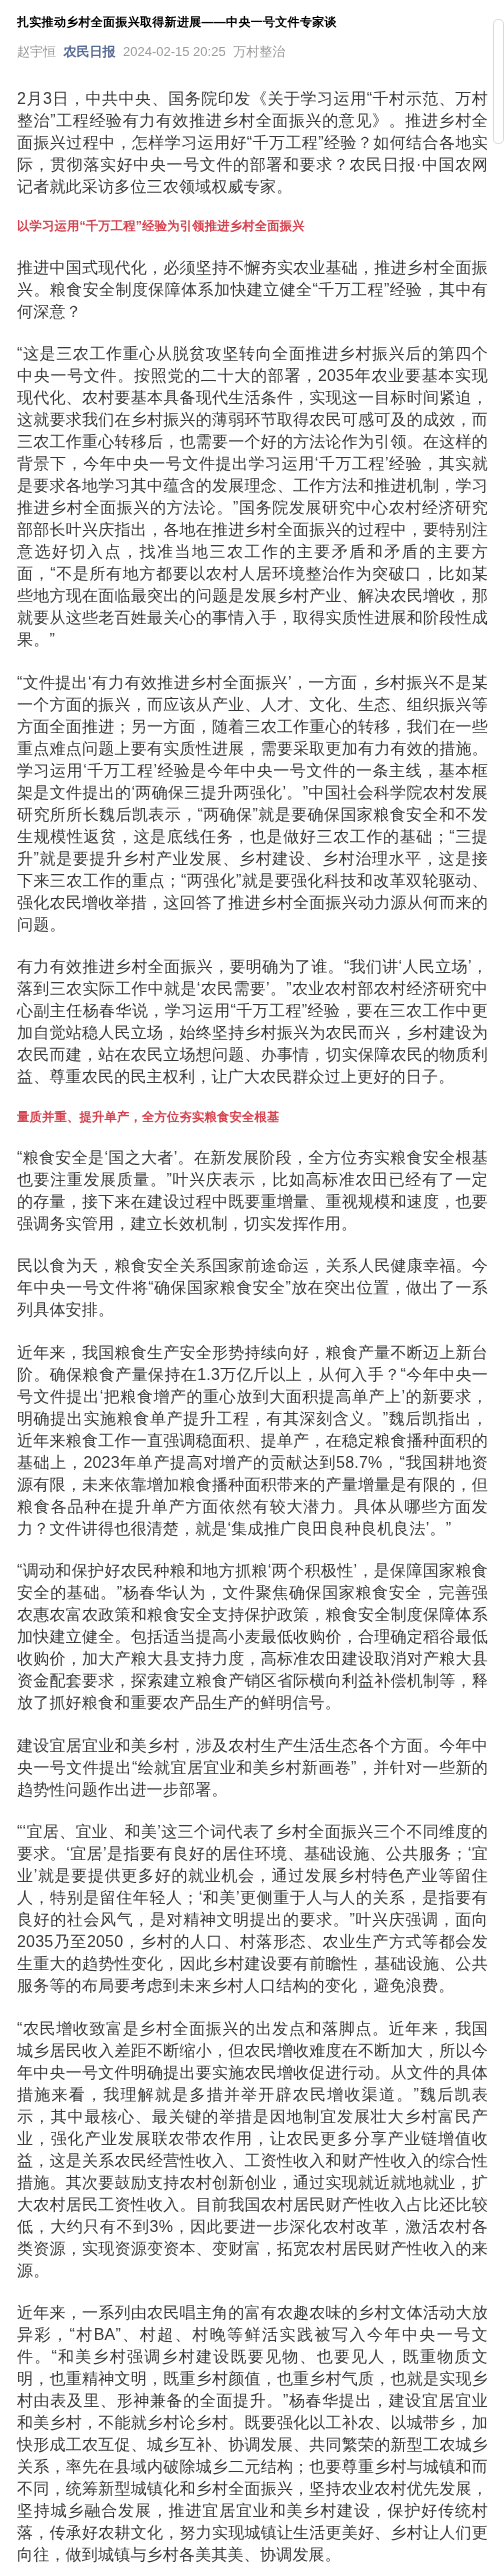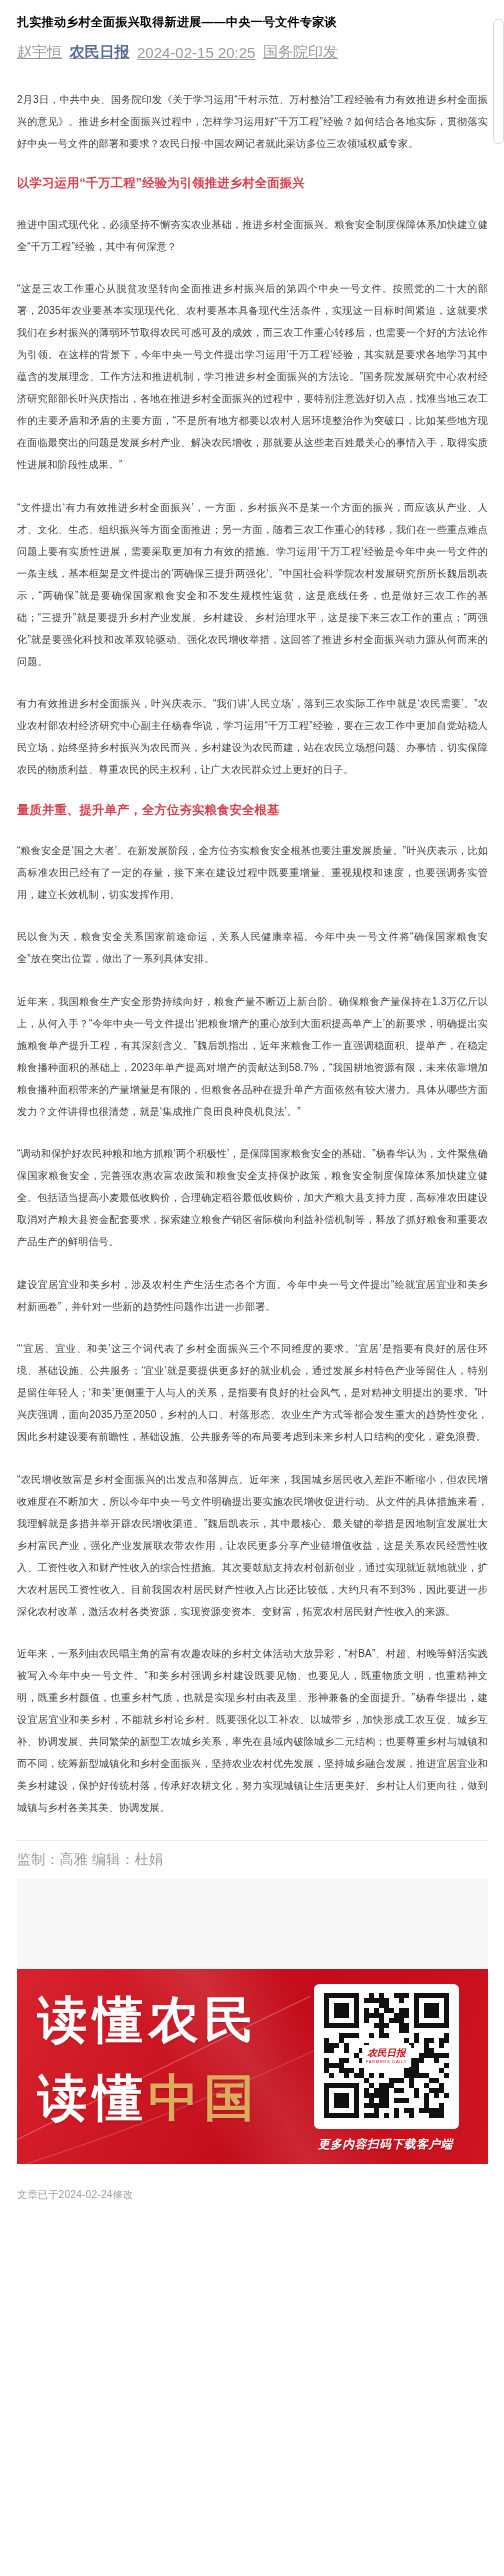--- a/index.html
+++ b/index.html
@@ -6,24 +6,24 @@
   body{
     width:505px;min-height:2576px;background:#ffffff;
     font-family:"Liberation Sans","DejaVu Sans",sans-serif;
     position:relative;overflow-x:hidden;
   }
   .page{padding:12.3px 17px 0 17px;position:relative;}
   h1.title{
     font-size:12px;line-height:21px;color:#000000;font-weight:bold;
     margin:0 0 9.5px 0;letter-spacing:0.3px;
   }
-  .meta{font-size:15px;color:#9b9b9b;margin:0 0 27px 0;display:flex;align-items:center;gap:7.5px;text-decoration:underline;}
+  .meta{font-size:13px;color:#9b9b9b;margin:0 0 27px 0;display:flex;align-items:center;gap:7.5px;}
   .meta .account{color:#576b95;font-weight:bold;cursor:pointer;}
   .para{
-    font-size:10px;line-height:22px;color:#3a3a3a;text-align:justify;
+    font-size:16px;line-height:22px;color:#3a3a3a;text-align:justify;
     margin:0 0 20.5px 0;letter-spacing:0.2px;
   }
   h2.sec{
     font-size:12.3px;line-height:17.7px;color:#d6424e;font-weight:bold;
     margin:9.5px 0 20.5px 0;letter-spacing:0.2px;
   }
   .author{font-size:11.6px;color:#222;font-weight:bold;margin:9.5px 0 0 0;letter-spacing:0.2px;}
   .divider{height:0.7px;background:#ececec;margin:19px 0 0 0;}
   .credits{font-size:14px;color:#9b9b9b;margin:11px 0 9.5px 0;letter-spacing:0.2px;}
   .img-placeholder{width:471px;height:90px;background:#f7f7f7;}
@@ -68,30 +68,30 @@
 <body>
 
 <div class="page">
 
   <h1 class="title">扎实推动乡村全面振兴取得新进展——中央一号文件专家谈</h1>
 
   <div class="meta">
     <span>赵宇恒</span>
     <span class="account">农民日报</span>
     <span>2024-02-15 20:25</span>
-    <span>国务院印发</span>
+    <span>万村整治</span>
   </div>
 
   <div>
       <p class="para">2月3日，中共中央、国务院印发《关于学习运用“千村示范、万村整治”工程经验有力有效推进乡村全面振兴的意见》。推进乡村全面振兴过程中，怎样学习运用好“千万工程”经验？如何结合各地实际，贯彻落实好中央一号文件的部署和要求？农民日报·中国农网记者就此采访多位三农领域权威专家。</p>
       <h2 class="sec">以学习运用“千万工程”经验为引领推进乡村全面振兴</h2>
       <p class="para">推进中国式现代化，必须坚持不懈夯实农业基础，推进乡村全面振兴。粮食安全制度保障体系加快建立健全“千万工程”经验，其中有何深意？</p>
       <p class="para">“这是三农工作重心从脱贫攻坚转向全面推进乡村振兴后的第四个中央一号文件。按照党的二十大的部署，2035年农业要基本实现现代化、农村要基本具备现代生活条件，实现这一目标时间紧迫，这就要求我们在乡村振兴的薄弱环节取得农民可感可及的成效，而三农工作重心转移后，也需要一个好的方法论作为引领。在这样的背景下，今年中央一号文件提出学习运用‘千万工程’经验，其实就是要求各地学习其中蕴含的发展理念、工作方法和推进机制，学习推进乡村全面振兴的方法论。”国务院发展研究中心农村经济研究部部长叶兴庆指出，各地在推进乡村全面振兴的过程中，要特别注意选好切入点，找准当地三农工作的主要矛盾和矛盾的主要方面，“不是所有地方都要以农村人居环境整治作为突破口，比如某些地方现在面临最突出的问题是发展乡村产业、解决农民增收，那就要从这些老百姓最关心的事情入手，取得实质性进展和阶段性成果。”</p>
       <p class="para">“文件提出‘有力有效推进乡村全面振兴’，一方面，乡村振兴不是某一个方面的振兴，而应该从产业、人才、文化、生态、组织振兴等方面全面推进；另一方面，随着三农工作重心的转移，我们在一些重点难点问题上要有实质性进展，需要采取更加有力有效的措施。学习运用‘千万工程’经验是今年中央一号文件的一条主线，基本框架是文件提出的‘两确保三提升两强化’。”中国社会科学院农村发展研究所所长魏后凯表示，“两确保”就是要确保国家粮食安全和不发生规模性返贫，这是底线任务，也是做好三农工作的基础；“三提升”就是要提升乡村产业发展、乡村建设、乡村治理水平，这是接下来三农工作的重点；“两强化”就是要强化科技和改革双轮驱动、强化农民增收举措，这回答了推进乡村全面振兴动力源从何而来的问题。</p>
-      <p class="para">有力有效推进乡村全面振兴，叶兴庆表示。“我们讲‘人民立场’，落到三农实际工作中就是‘农民需要’。”农业农村部农村经济研究中心副主任杨春华说，学习运用“千万工程”经验，要在三农工作中更加自觉站稳人民立场，始终坚持乡村振兴为农民而兴，乡村建设为农民而建，站在农民立场想问题、办事情，切实保障农民的物质利益、尊重农民的民主权利，让广大农民群众过上更好的日子。</p>
+      <p class="para">有力有效推进乡村全面振兴，要明确为了谁。“我们讲‘人民立场’，落到三农实际工作中就是‘农民需要’。”农业农村部农村经济研究中心副主任杨春华说，学习运用“千万工程”经验，要在三农工作中更加自觉站稳人民立场，始终坚持乡村振兴为农民而兴，乡村建设为农民而建，站在农民立场想问题、办事情，切实保障农民的物质利益、尊重农民的民主权利，让广大农民群众过上更好的日子。</p>
       <h2 class="sec">量质并重、提升单产，全方位夯实粮食安全根基</h2>
       <p class="para">“粮食安全是‘国之大者’。在新发展阶段，全方位夯实粮食安全根基也要注重发展质量。”叶兴庆表示，比如高标准农田已经有了一定的存量，接下来在建设过程中既要重增量、重视规模和速度，也要强调务实管用，建立长效机制，切实发挥作用。</p>
       <p class="para">民以食为天，粮食安全关系国家前途命运，关系人民健康幸福。今年中央一号文件将“确保国家粮食安全”放在突出位置，做出了一系列具体安排。</p>
       <p class="para">近年来，我国粮食生产安全形势持续向好，粮食产量不断迈上新台阶。确保粮食产量保持在1.3万亿斤以上，从何入手？“今年中央一号文件提出‘把粮食增产的重心放到大面积提高单产上’的新要求，明确提出实施粮食单产提升工程，有其深刻含义。”魏后凯指出，近年来粮食工作一直强调稳面积、提单产，在稳定粮食播种面积的基础上，2023年单产提高对增产的贡献达到58.7%，“我国耕地资源有限，未来依靠增加粮食播种面积带来的产量增量是有限的，但粮食各品种在提升单产方面依然有较大潜力。具体从哪些方面发力？文件讲得也很清楚，就是‘集成推广良田良种良机良法’。”</p>
       <p class="para">“调动和保护好农民种粮和地方抓粮‘两个积极性’，是保障国家粮食安全的基础。”杨春华认为，文件聚焦确保国家粮食安全，完善强农惠农富农政策和粮食安全支持保护政策，粮食安全制度保障体系加快建立健全。包括适当提高小麦最低收购价，合理确定稻谷最低收购价，加大产粮大县支持力度，高标准农田建设取消对产粮大县资金配套要求，探索建立粮食产销区省际横向利益补偿机制等，释放了抓好粮食和重要农产品生产的鲜明信号。</p>
       <p class="para">建设宜居宜业和美乡村，涉及农村生产生活生态各个方面。今年中央一号文件提出“绘就宜居宜业和美乡村新画卷”，并针对一些新的趋势性问题作出进一步部署。</p>
       <p class="para">“‘宜居、宜业、和美’这三个词代表了乡村全面振兴三个不同维度的要求。‘宜居’是指要有良好的居住环境、基础设施、公共服务；‘宜业’就是要提供更多好的就业机会，通过发展乡村特色产业等留住人，特别是留住年轻人；‘和美’更侧重于人与人的关系，是指要有良好的社会风气，是对精神文明提出的要求。”叶兴庆强调，面向2035乃至2050，乡村的人口、村落形态、农业生产方式等都会发生重大的趋势性变化，因此乡村建设要有前瞻性，基础设施、公共服务等的布局要考虑到未来乡村人口结构的变化，避免浪费。</p>
       <p class="para">“农民增收致富是乡村全面振兴的出发点和落脚点。近年来，我国城乡居民收入差距不断缩小，但农民增收难度在不断加大，所以今年中央一号文件明确提出要实施农民增收促进行动。从文件的具体措施来看，我理解就是多措并举开辟农民增收渠道。”魏后凯表示，其中最核心、最关键的举措是因地制宜发展壮大乡村富民产业，强化产业发展联农带农作用，让农民更多分享产业链增值收益，这是关系农民经营性收入、工资性收入和财产性收入的综合性措施。其次要鼓励支持农村创新创业，通过实现就近就地就业，扩大农村居民工资性收入。目前我国农村居民财产性收入占比还比较低，大约只有不到3%，因此要进一步深化农村改革，激活农村各类资源，实现资源变资本、变财富，拓宽农村居民财产性收入的来源。</p>
       <p class="para">近年来，一系列由农民唱主角的富有农趣农味的乡村文体活动大放异彩，“村BA”、村超、村晚等鲜活实践被写入今年中央一号文件。“和美乡村强调乡村建设既要见物、也要见人，既重物质文明，也重精神文明，既重乡村颜值，也重乡村气质，也就是实现乡村由表及里、形神兼备的全面提升。”杨春华提出，建设宜居宜业和美乡村，不能就乡村论乡村。既要强化以工补农、以城带乡，加快形成工农互促、城乡互补、协调发展、共同繁荣的新型工农城乡关系，率先在县域内破除城乡二元结构；也要尊重乡村与城镇和而不同，统筹新型城镇化和乡村全面振兴，坚持农业农村优先发展，坚持城乡融合发展，推进宜居宜业和美乡村建设，保护好传统村落，传承好农耕文化，努力实现城镇让生活更美好、乡村让人们更向往，做到城镇与乡村各美其美、协调发展。</p>
     </div>

